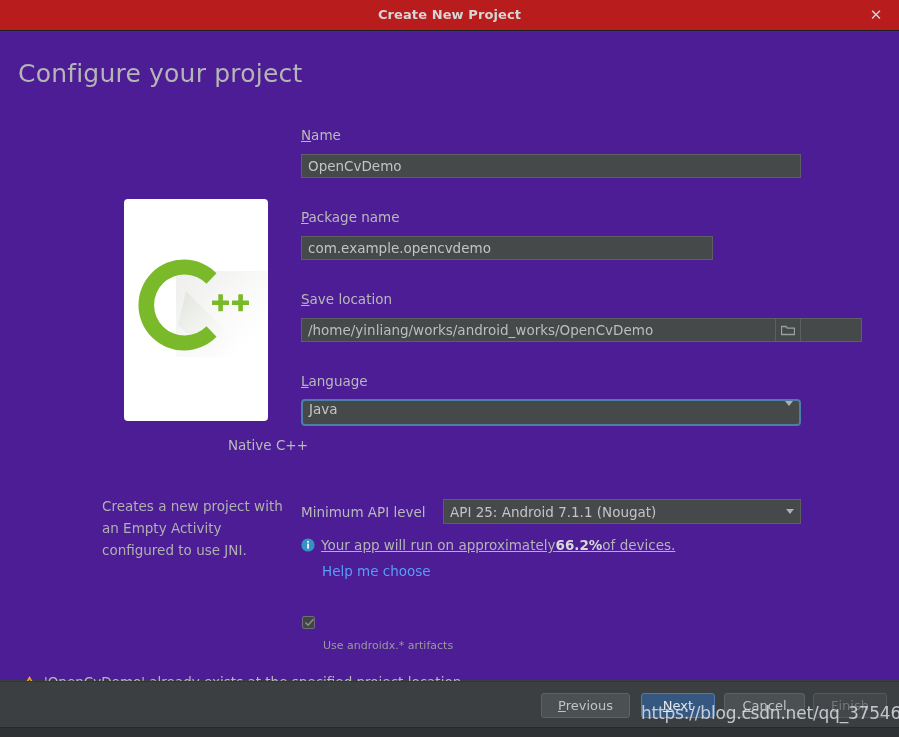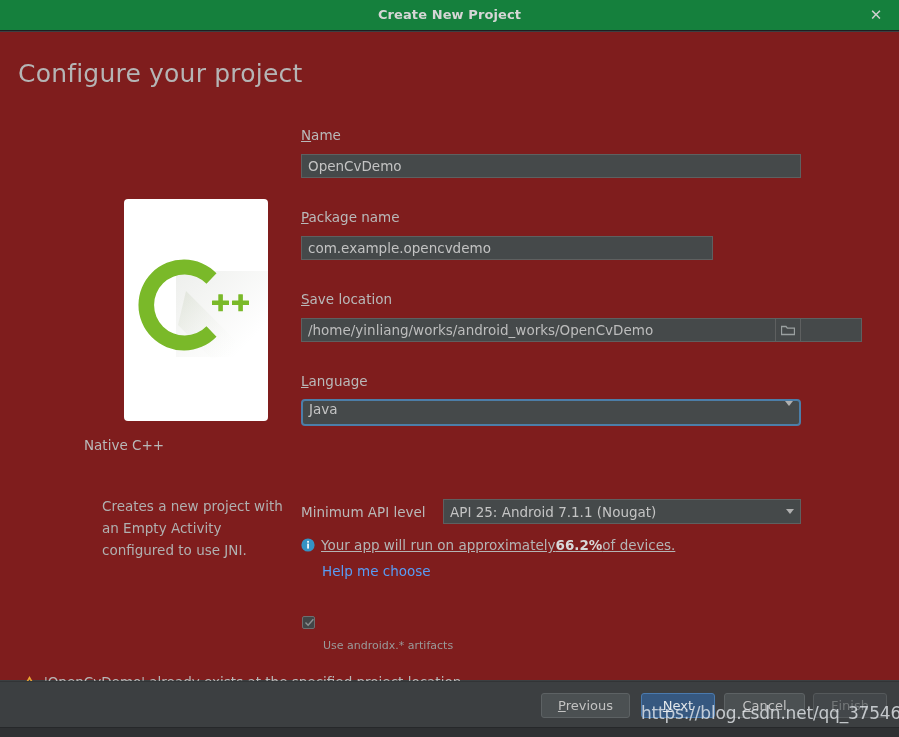--- a/index.html
+++ b/index.html
@@ -14,21 +14,21 @@
     font-family: "DejaVu Sans", "Liberation Sans", sans-serif;
     color: #bbbbbb;
     position: relative;
   }
 
   
   .titlebar {
     position: absolute;
     left: 0; top: 0;
     width: 899px; height: 31px;
-    background: #15803d;
+    background: #b91c1c;
     border-bottom: 1px solid #1e1f22;
     box-sizing: border-box;
   }
   .titlebar-title {
     position: absolute;
     left: 0; top: 0;
     width: 899px;
     line-height: 30px;
     text-align: center;
     font-size: 13px;
@@ -46,21 +46,21 @@
     color: #cfcfcf;
     cursor: pointer;
     user-select: none;
   }
 
   
   .dialog-body {
     position: absolute;
     left: 0; top: 32px;
     width: 899px; height: 648px;
-    background: #7f1d1d;
+    background: #4c1d95;
   }
 
   .page-heading {
     position: absolute;
     left: 18px; top: 27px;
     font-size: 25px;
     font-weight: 400;
     color: #b5b5b5;
     letter-spacing: 0.2px;
   }
@@ -86,21 +86,21 @@
     background: linear-gradient(135deg, rgba(120,130,110,0.13), rgba(255,255,255,0) 72%);
     transform: rotate(0deg);
   }
   .cpp-logo {
     position: absolute;
     left: 0; top: 0;
     width: 144px; height: 222px;
   }
   .template-caption {
     margin-top: 16px;
-    text-align: left;
+    text-align: right;
     font-size: 13.5px;
     color: #b9b9b9;
   }
   .template-desc {
     margin-top: 42px;
     width: 190px;
     margin-left: 18px;
     font-size: 13.5px;
     line-height: 22px;
     color: #b0b0b0;

